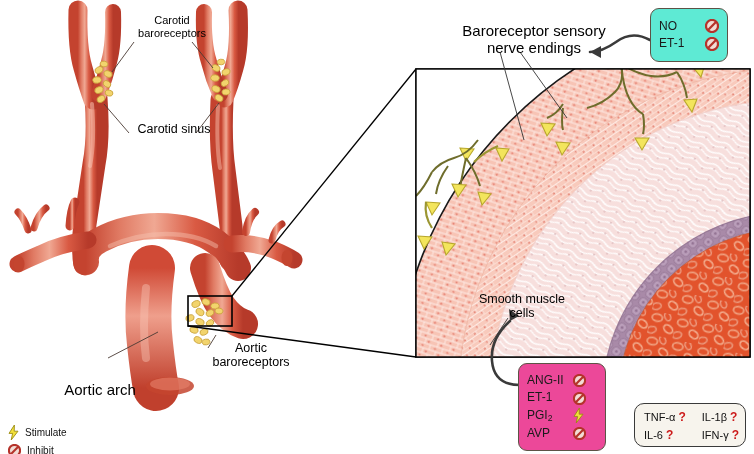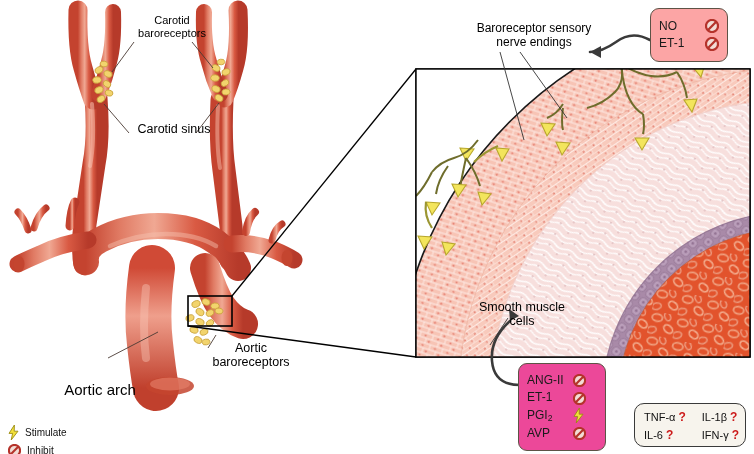--- a/index.html
+++ b/index.html
@@ -303,25 +303,25 @@
   <div class="lbl" style="left:117px; top:14px; width:110px; font-size:11px;">Carotid
 baroreceptors</div>
 
   <div class="lbl" style="left:122px; top:122px; width:104px; font-size:12.5px;">Carotid sinus</div>
 
   <div class="lbl" style="left:54px; top:353px; width:92px; font-size:15px;margin-top:28px;">Aortic arch</div>
 
   <div class="lbl" style="left:203px; top:341px; width:96px; font-size:12.5px;">Aortic
 baroreceptors</div>
 
-  <div class="lbl" style="left:460px; top:22px; width:148px; font-size:12px;">Baroreceptor sensory
+  <div class="lbl" style="left:460px; top:22px; width:148px; font-size:15px;">Baroreceptor sensory
 nerve endings</div>
 
 
-  <div class="lbl" style="left:466px; top:300px; width:112px; font-size:12.5px;">Smooth muscle
+  <div class="lbl" style="left:466px; top:292px; width:112px; font-size:12.5px;">Smooth muscle
 cells</div>
 
   <div class="legend-row" style="left:8px; top:416px;">
     <span>
       <svg width="11" height="15" viewBox="0 0 11 15">
         <path d="M6.4 0 L1 8.4 H4.6 L3.2 15 L10 6.2 H6.2 Z" fill="#f2e03a" stroke="#9a8b12" stroke-width=".9"></path>
       </svg>
     </span>
     <span>Stimulate</span>
   </div>
@@ -329,21 +329,21 @@
   <div class="legend-row" style="left:8px; top:435px;">
     <span>
       <svg width="13" height="13" viewBox="0 0 13 13">
         <circle cx="6.5" cy="6.5" r="5.6" fill="#f2ddd6" stroke="#b5332b" stroke-width="2.1"></circle>
         <line x1="2.6" y1="10.4" x2="10.4" y2="2.6" stroke="#b5332b" stroke-width="2.1"></line>
       </svg>
     </span>
     <span>Inhibit</span>
   </div>
 
-  <div class="chem-box" style="left:650px; top:8px; width:78px; height:54px; background:#fca5a5;">
+  <div class="chem-box" style="left:650px; top:8px; width:78px; height:54px; background:#5eead4;">
     <div class="chem-row">
       <span class="nm">NO</span>
       <span>
         <svg width="14" height="14" viewBox="0 0 13 13">
           <circle cx="6.5" cy="6.5" r="5.6" fill="#f2ddd6" stroke="#b5332b" stroke-width="2.1"></circle>
           <line x1="2.6" y1="10.4" x2="10.4" y2="2.6" stroke="#b5332b" stroke-width="2.1"></line>
         </svg>
       </span>
     </div>
     <div class="chem-row">

